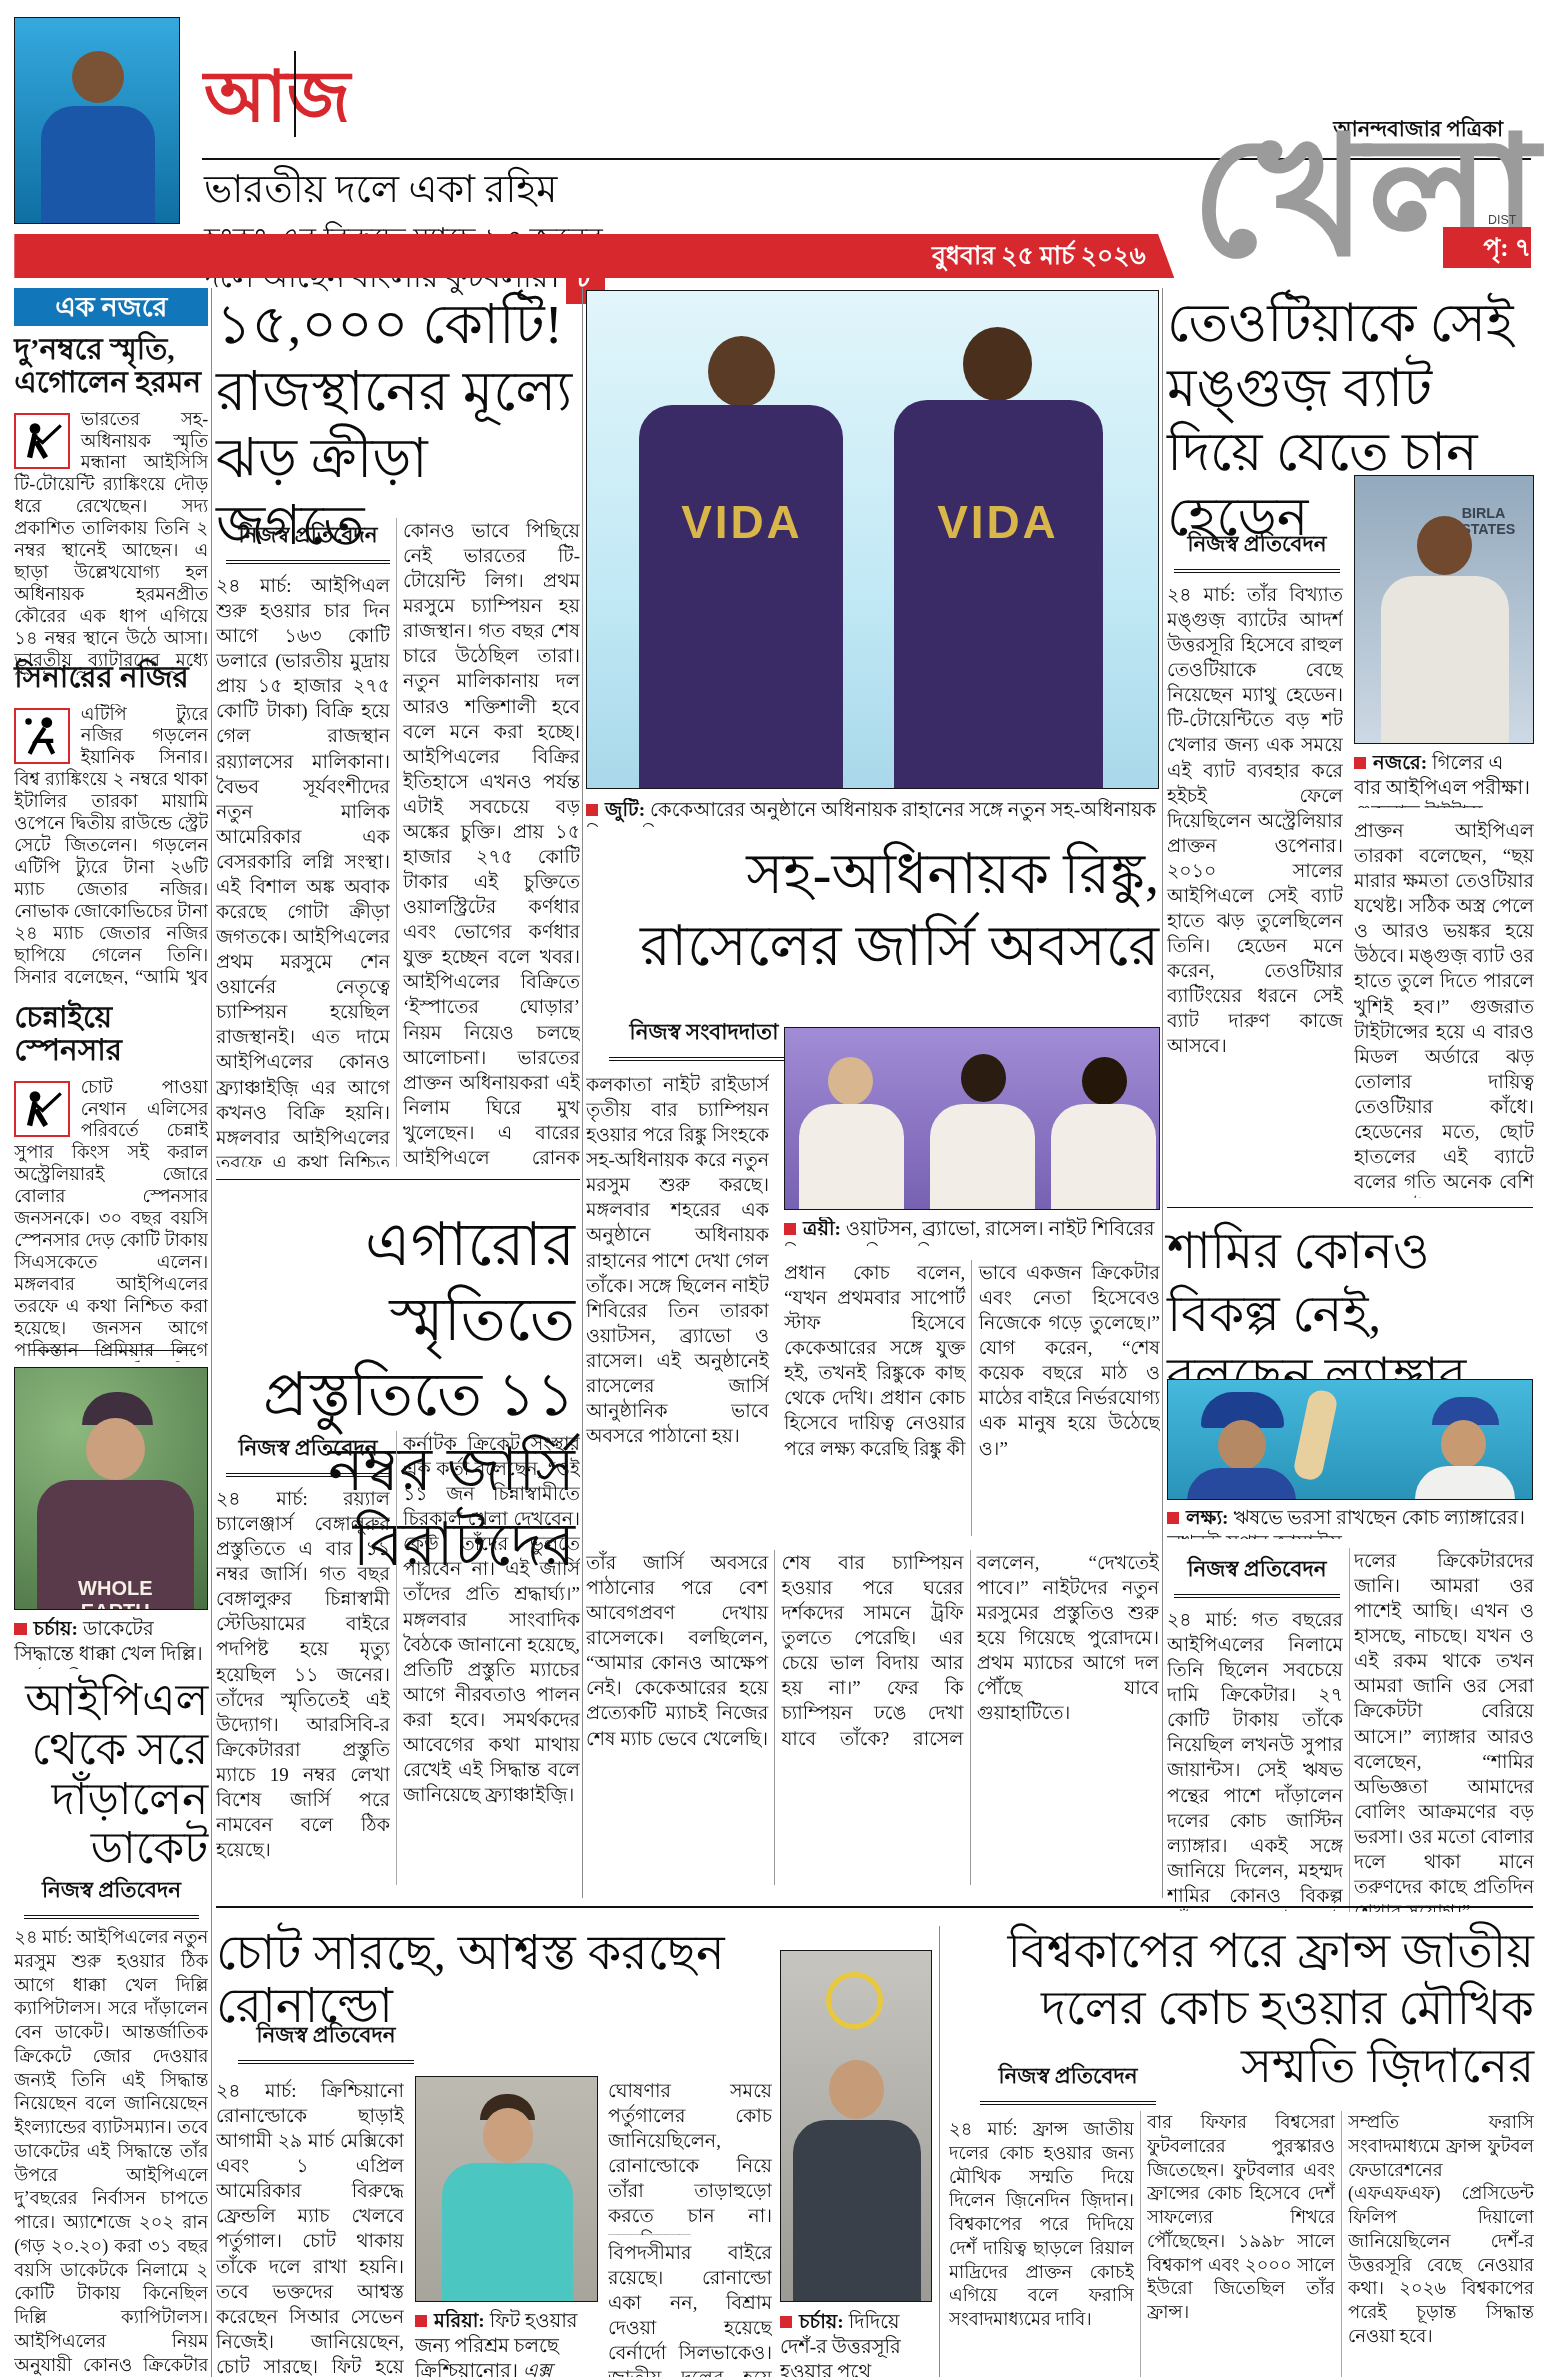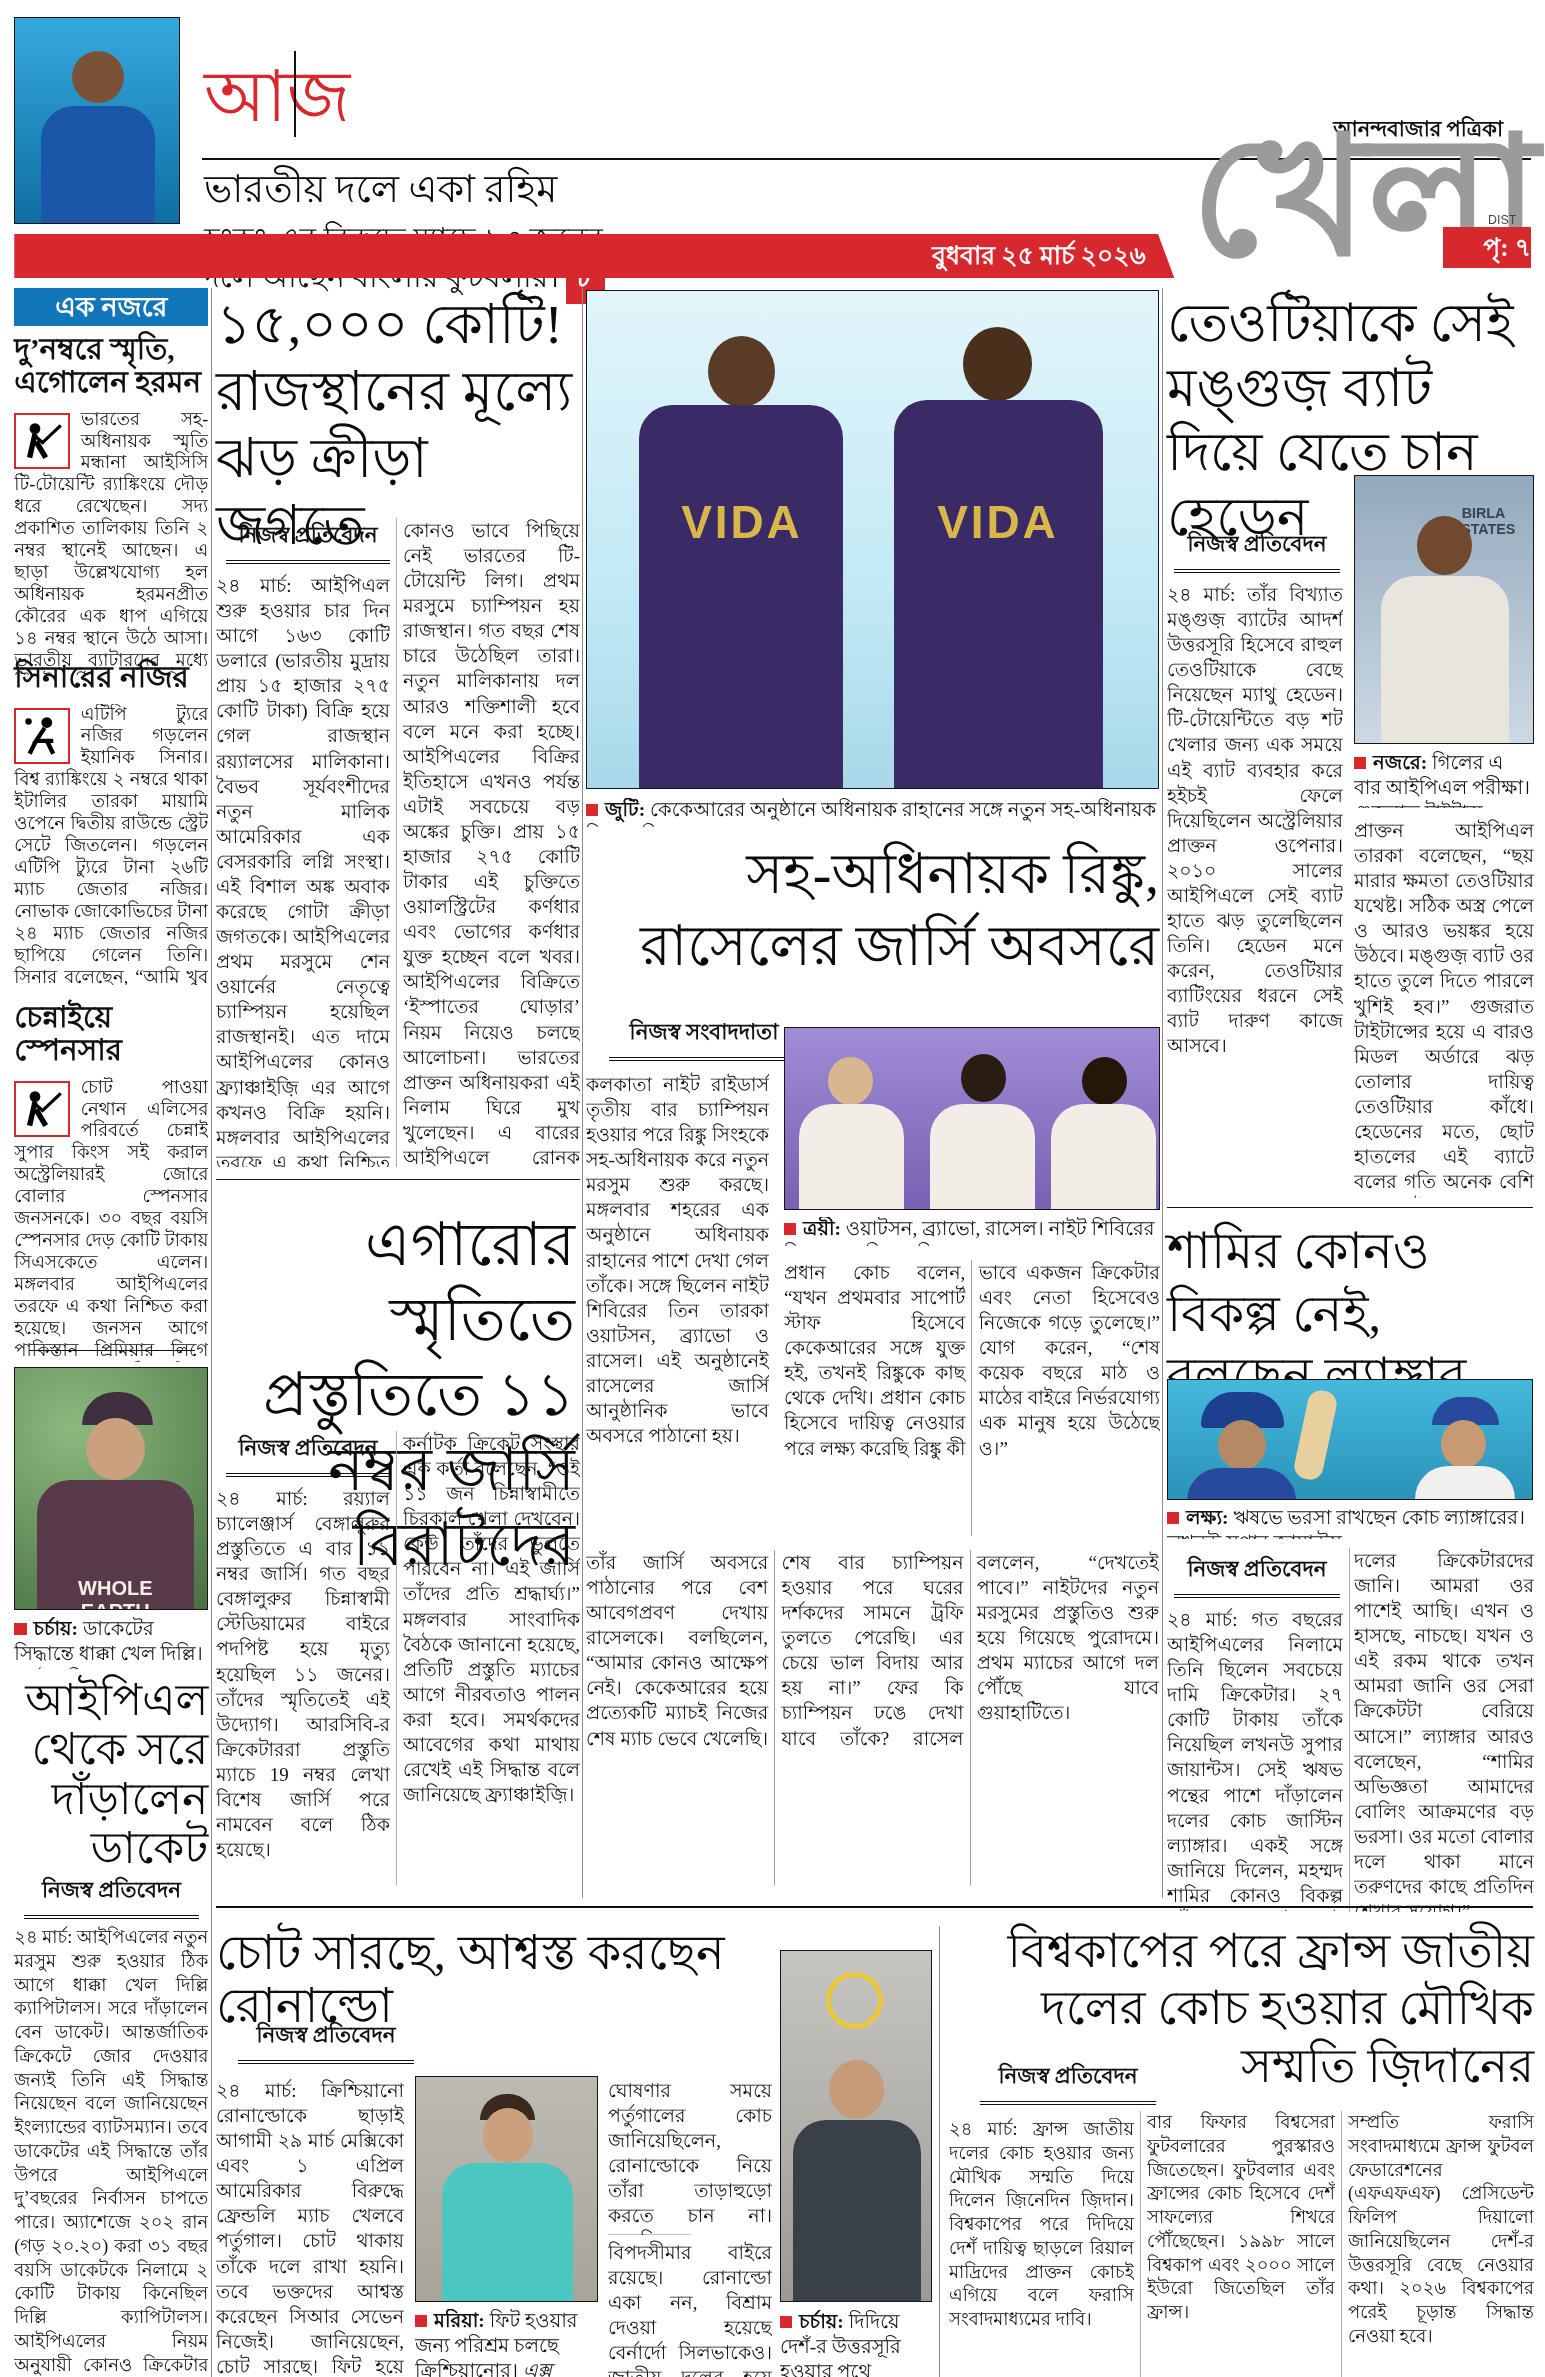--- a/index.html
+++ b/index.html
@@ -37,21 +37,21 @@
 </head>
 <body>
 
 <div class="page">
 
   <div class="photo" style="left:14.3px;top:16.6px;width:166px;height:207px;background:linear-gradient(180deg,#35a9de,#0f6fa3)">
     <div class="head" style="left:57px;top:33px;width:52px;height:52px;background:#7a5336"></div>
     <div class="torso" style="left:26px;top:88px;width:114px;height:119px;background:#1b57a8"></div>
   </div>
 
-  <div class="abs" style="left:204px;top:42px;font-size:71px;font-weight:400">
+  <div class="abs" style="left:204px;top:42px;font-size:71px;font-weight:700">
     <span class="red">আজ</span>
   </div>
   <div class="abs" style="left:294px;top:51px;width:2.4px;height:86px;background:#111"></div>
 
   <div class="hrule" style="left:202px;top:158px;width:1329px"></div>
 
   <div class="abs hl" style="left:204px;top:167px;font-size:38px">ভারতীয় দলে একা রহিম</div>
   <div class="abs" style="left:204px;top:215px;font-size:30px">হংকং-এর বিরুদ্ধে ম্যাচে ২৩ জনের</div>
   <div class="abs" style="left:204px;top:253px;font-size:30px">
     <span>দলে আছেন বাংলার ফুটবলার।</span>

